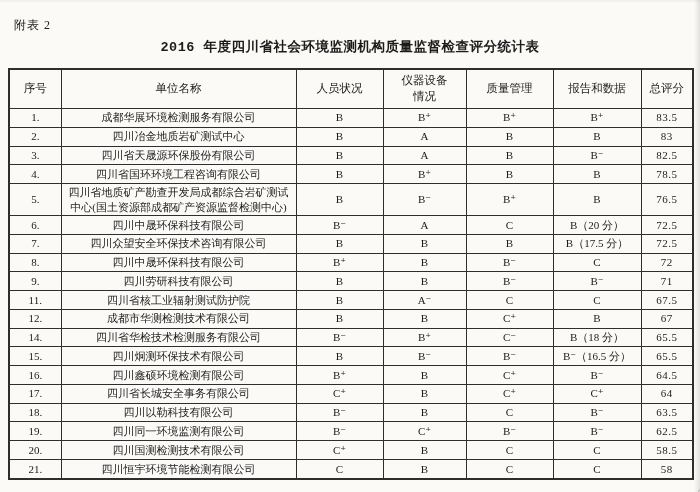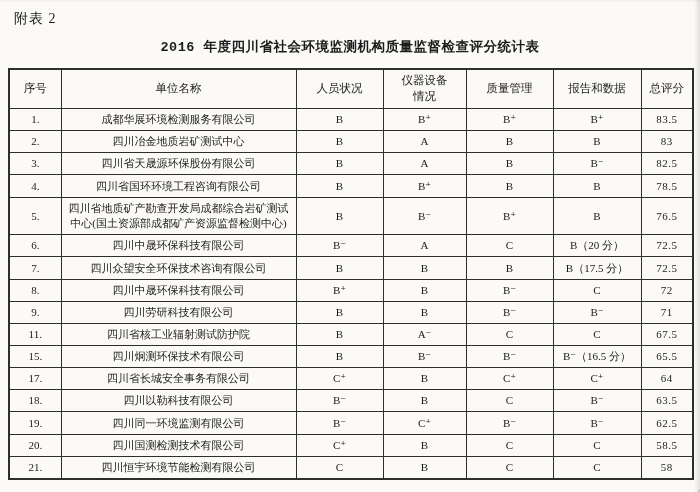--- a/index.html
+++ b/index.html
@@ -22,22 +22,22 @@
     background: linear-gradient(to right, rgba(0,0,0,0), rgba(0,0,0,0.10));
   }
   .scan-shadow-top {
     position: absolute;
     top: 0; left: 0;
     width: 100%; height: 3px;
     background: linear-gradient(to bottom, rgba(0,0,0,0.05), rgba(0,0,0,0));
   }
   .appendix-label {
     position: absolute;
-    left: 14px; top: 10px;
-    font-size: 14px;
+    left: 14px; top: 17px;
+    font-size: 12px;
     letter-spacing: 1px;
   }
   .doc-title {
     position: absolute;
     left: 0; top: 38px;
     width: 100%;
     text-align: center;
     font-family: Liberation Mono, monospace;
     font-weight: bold;
     font-size: 13.5px;
@@ -211,29 +211,56 @@
       <tr style="">
       <td class="cell-serial">11.</td>
       <td class="cell-name">四川省核工业辐射测试防护院</td>
       <td class="cell-grade">B</td>
       <td class="cell-grade">A⁻</td>
       <td class="cell-grade">C</td>
       <td class="cell-grade">C</td>
       <td class="cell-total">67.5</td>
     </tr>
       <tr style="">
+      <td class="cell-serial">12.</td>
+      <td class="cell-name">成都市华测检测技术有限公司</td>
+      <td class="cell-grade">B</td>
+      <td class="cell-grade">B</td>
+      <td class="cell-grade">C⁺</td>
+      <td class="cell-grade">B</td>
+      <td class="cell-total">67</td>
+    </tr>
+      <tr style="">
+      <td class="cell-serial">14.</td>
+      <td class="cell-name">四川省华检技术检测服务有限公司</td>
+      <td class="cell-grade">B⁻</td>
+      <td class="cell-grade">B⁺</td>
+      <td class="cell-grade">C⁻</td>
+      <td class="cell-grade">B（18 分）</td>
+      <td class="cell-total">65.5</td>
+    </tr>
+      <tr style="">
       <td class="cell-serial">15.</td>
       <td class="cell-name">四川炯测环保技术有限公司</td>
       <td class="cell-grade">B</td>
       <td class="cell-grade">B⁻</td>
       <td class="cell-grade">B⁻</td>
       <td class="cell-grade">B⁻（16.5 分）</td>
       <td class="cell-total">65.5</td>
     </tr>
       <tr style="">
+      <td class="cell-serial">16.</td>
+      <td class="cell-name">四川鑫硕环境检测有限公司</td>
+      <td class="cell-grade">B⁺</td>
+      <td class="cell-grade">B</td>
+      <td class="cell-grade">C⁺</td>
+      <td class="cell-grade">B⁻</td>
+      <td class="cell-total">64.5</td>
+    </tr>
+      <tr style="">
       <td class="cell-serial">17.</td>
       <td class="cell-name">四川省长城安全事务有限公司</td>
       <td class="cell-grade">C⁺</td>
       <td class="cell-grade">B</td>
       <td class="cell-grade">C⁺</td>
       <td class="cell-grade">C⁺</td>
       <td class="cell-total">64</td>
     </tr>
       <tr style="">
       <td class="cell-serial">18.</td>

